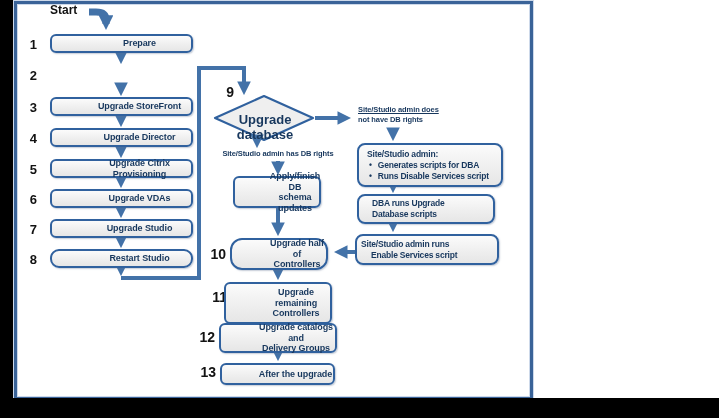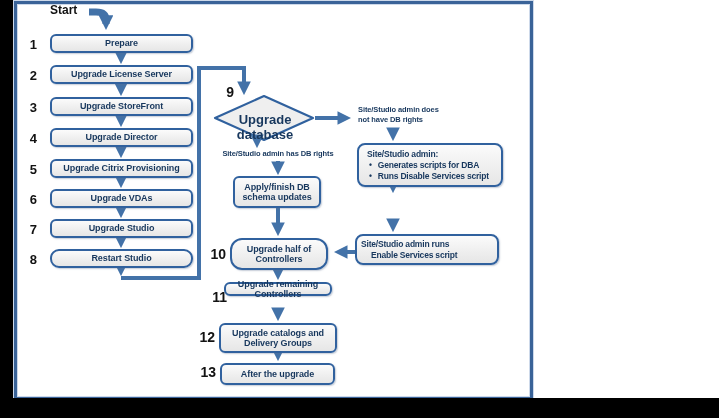--- a/index.html
+++ b/index.html
@@ -8,21 +8,21 @@
   .black-strip{position:absolute;left:0;top:0;width:14px;height:418px;background:#000;}
   .black-bar{position:absolute;left:0;top:398px;width:719px;height:20px;background:#000;}
   .frame{position:absolute;left:14px;top:1px;width:513px;height:393px;
          border:3px solid #3A6398;box-shadow:0 0 0 1px #cdd9ea, inset 0 0 0 1px #cdd9ea;
          background:transparent;}
   .conn{position:absolute;left:0;top:0;width:719px;height:418px;}
   .node{position:absolute;box-sizing:border-box;border:2px solid #30619E;border-radius:6px;
         background:linear-gradient(#fbfbfb 0%,#efefef 55%,#e6e6e6 100%);
         color:#17375D;font-weight:bold;font-size:9px;line-height:10.5px;
         display:flex;flex-direction:column;align-items:center;justify-content:center;
-        text-align:center;box-shadow:1px 1px 1.5px rgba(90,110,140,.35);letter-spacing:-.1px;}
+        text-align:center;box-shadow:1px 1px 1.5px rgba(90,110,140,.35);letter-spacing:-.1px;padding-left:36px;}
   .rnode{align-items:flex-start;text-align:left;border-radius:8px;font-size:8.5px;
          line-height:11px;letter-spacing:-.2px;padding:2px 2px 2px 8px;}
   .num{position:absolute;color:#121212;font-weight:bold;font-size:13px;text-align:right;width:22px;}
   .num-big{font-size:14px;width:34px;}
   .lbl{position:absolute;color:#17375D;font-weight:bold;font-size:7.5px;line-height:9.5px;
        white-space:nowrap;letter-spacing:-.1px;}
   .start{position:absolute;left:50px;top:3px;color:#121212;font-weight:bold;font-size:12px;}
   .dmd-lbl{position:absolute;left:219px;top:112px;width:92px;text-align:center;
            color:#17375D;font-weight:bold;font-size:13px;}
   .bullet-row{display:flex;gap:6px;padding-left:2px;}
@@ -86,50 +86,49 @@
   <div class="num" style="left:15px;top:37px;">1</div>
   <div class="num" style="left:15px;top:68px;">2</div>
   <div class="num" style="left:15px;top:100px;">3</div>
   <div class="num" style="left:15px;top:131px;">4</div>
   <div class="num" style="left:15px;top:162px;">5</div>
   <div class="num" style="left:15px;top:192px;">6</div>
   <div class="num" style="left:15px;top:222px;">7</div>
   <div class="num" style="left:15px;top:252px;">8</div>
 
   <div class="node" style="left:50px;top:34px;width:143px;height:19px;">Prepare</div>
-  <div class="node" style="left:50px;top:65px;width:143px;height:19px;">Upgrade License Server</div>
   <div class="node" style="left:50px;top:97px;width:143px;height:19px;">Upgrade StoreFront</div>
   <div class="node" style="left:50px;top:128px;width:143px;height:19px;">Upgrade Director</div>
   <div class="node" style="left:50px;top:159px;width:143px;height:19px;">Upgrade Citrix Provisioning</div>
   <div class="node" style="left:50px;top:189px;width:143px;height:19px;">Upgrade VDAs</div>
   <div class="node" style="left:50px;top:219px;width:143px;height:19px;">Upgrade Studio</div>
   <div class="node" style="left:50px;top:249px;width:143px;height:19px;border-radius:9px;">Restart Studio</div>
 
   <div class="num num-big" style="left:206px;top:84px;width:28px;">9</div>
   <div class="dmd-lbl">Upgrade database</div>
 
   <div class="lbl" style="left:216px;top:149px;width:124px;text-align:center;">Site/Studio admin has DB rights</div>
   <div class="lbl" style="left:358px;top:105px;">
-    <span style="display:block;">Site/Studio admin does</span>
+    <span style="display:block;text-decoration:underline;">Site/Studio admin does</span>
     <span style="display:block;">not have  DB rights</span>
   </div>
 
   <div class="node" style="left:233px;top:176px;width:88px;height:32px;">
     <span>Apply/finish DB</span>
     <span>schema updates</span>
   </div>
 
   <div class="num num-big" style="left:192px;top:246px;">10</div>
   <div class="node" style="left:230px;top:238px;width:98px;height:32px;border-radius:12px;">
     <span>Upgrade half of</span>
     <span>Controllers</span>
   </div>
 
   <div class="num num-big" style="left:193px;top:289px;">11</div>
-  <div class="node" style="left:224px;top:282px;width:108px;height:14px;">
+  <div class="node" style="left:224px;top:282px;width:108px;height:42px;">
     <span>Upgrade remaining</span>
     <span>Controllers</span>
   </div>
 
   <div class="num num-big" style="left:181px;top:329px;">12</div>
   <div class="node" style="left:219px;top:323px;width:118px;height:30px;">
     <span>Upgrade catalogs and</span>
     <span>Delivery Groups</span>
   </div>
 
@@ -143,20 +142,24 @@
     <span class="bullet-row">
       <span>•</span>
       <span>Generates scripts for DBA</span>
     </span>
     <span class="bullet-row">
       <span>•</span>
       <span>Runs Disable Services script</span>
     </span>
   </div>
 
+  <div class="node rnode" style="left:357px;top:194px;width:138px;height:30px;padding-left:13px;">
+    <span>DBA runs Upgrade</span>
+    <span>Database scripts</span>
+  </div>
 
   <div class="node rnode" style="left:355px;top:234px;width:144px;height:31px;padding-left:4px;">
     <span>Site/Studio admin runs</span>
     <span class="indent2">Enable Services script</span>
   </div>
 
   <div class="black-bar"></div>
 </div>
 
 </body></html>

